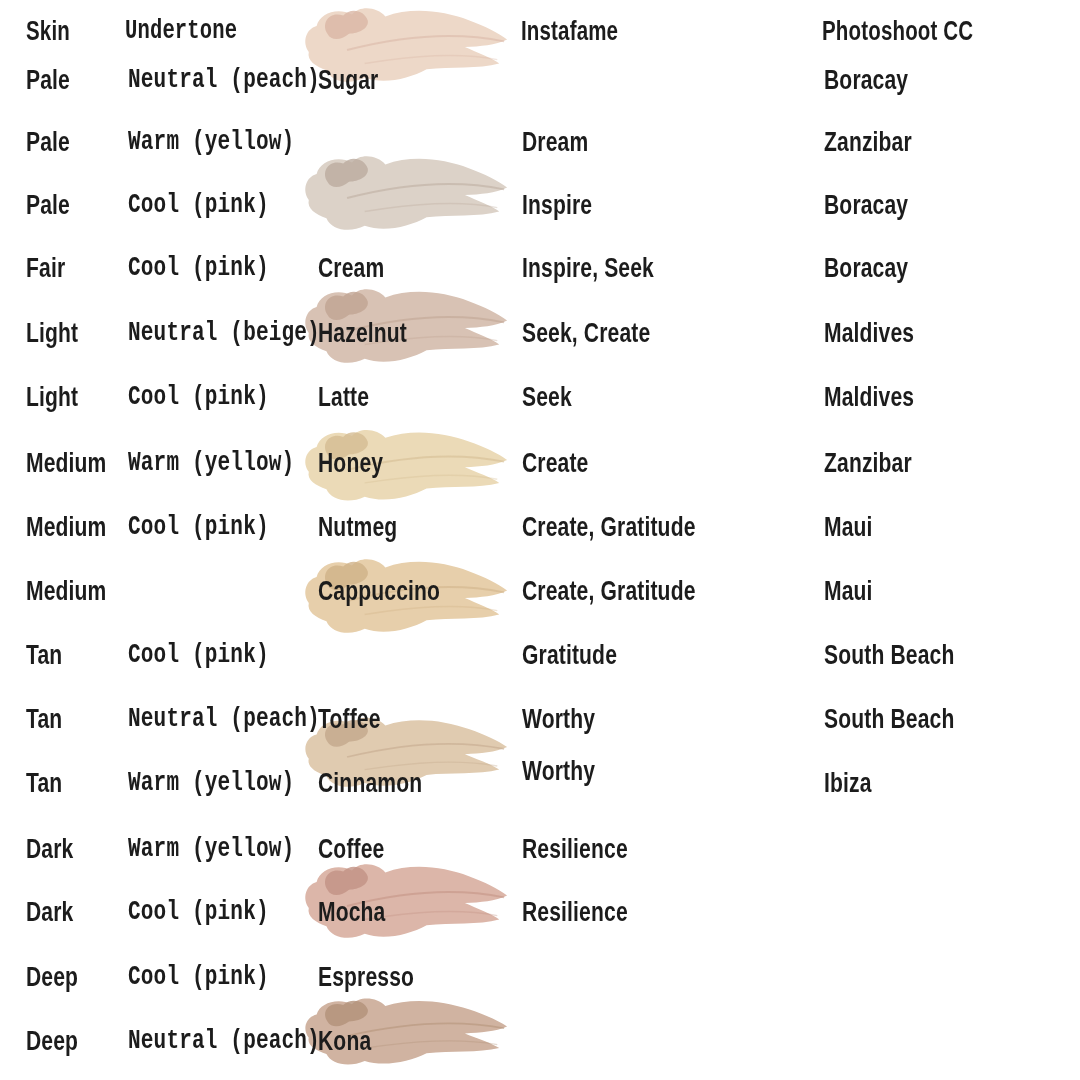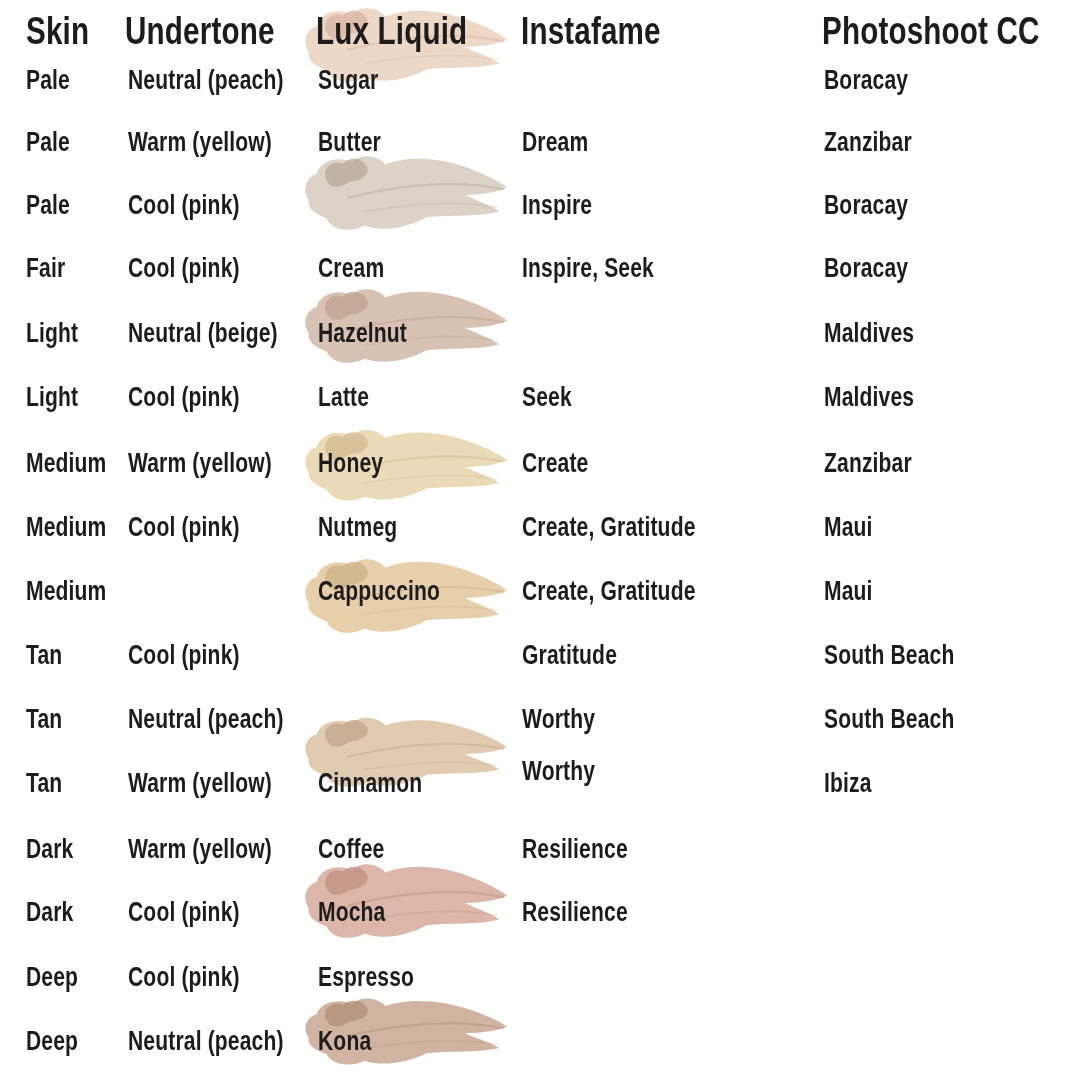--- a/index.html
+++ b/index.html
@@ -22,33 +22,33 @@
     transform: scaleX(0.78);
     transform-origin: 0 50%;
     white-space: nowrap;
     font-weight: 700;
     letter-spacing: 0.2px;
   }
   .hdr-row {
     position: absolute; top: 0; left: 0; right: 0; height: 62px;
     z-index: 2;
   }
-  .hdr-row .cell { font-size: 39px; }
+  .hdr-row .cell { font-size: 27px; }
   .hdr-row .cond { transform: scaleX(0.76); }
   .row {
     position: absolute; left: 0; right: 0; height: 64px;
     z-index: 2;
   }
   .cell {
     position: absolute; top: 0; height: 100%;
     display: flex; align-items: center;
     font-size: 27px;
   }
   .c-skin      { left: 26px;  }
-  .c-undertone { left: 128px; }
+  .c-undertone { left: 128px; font-family: Liberation Mono, monospace; }
   .c-lux       { left: 318px; }
   .c-insta     { left: 522px; }
   .c-photo     { left: 824px; }
   .hdr-row .c-undertone { left: 125px; }
   .hdr-row .c-lux       { left: 316px; }
   .hdr-row .c-insta     { left: 521px; text-align: center; }
   .hdr-row .c-photo     { left: 822px; }
   .nudge-up { transform: translateY(-12px); }
   .swatch {
     position: absolute;
@@ -120,23 +120,20 @@
       <use href="#smear-streak2" opacity="0.35" stroke="#b29179"></use>
   </svg>
 
   <div class="hdr-row">
     <div class="cell c-skin">
         <span class="cond">Skin</span>
       </div>
     <div class="cell c-undertone">
         <span class="cond">Undertone</span>
       </div>
-    <div class="cell c-lux">
-        <span class="cond">Lux Liquid</span>
-      </div>
     <div class="cell c-insta">
         <span class="cond">Instafame</span>
       </div>
     <div class="cell c-photo">
         <span class="cond">Photoshoot CC</span>
       </div>
   </div>
 
   <div class="row" style="top:48px">
     <div class="cell c-skin">
@@ -152,23 +149,20 @@
         <span class="cond">Boracay</span>
       </div>
   </div>
   <div class="row" style="top:110px">
     <div class="cell c-skin">
         <span class="cond">Pale</span>
       </div>
     <div class="cell c-undertone">
         <span class="cond">Warm (yellow)</span>
       </div>
-    <div class="cell c-lux">
-        <span class="cond">Butter</span>
-      </div>
     <div class="cell c-insta">
         <span class="cond">Dream</span>
       </div>
     <div class="cell c-photo">
         <span class="cond">Zanzibar</span>
       </div>
   </div>
   <div class="row" style="top:173px">
     <div class="cell c-skin">
         <span class="cond">Pale</span>
@@ -203,20 +197,23 @@
   <div class="row" style="top:301px">
     <div class="cell c-skin">
         <span class="cond">Light</span>
       </div>
     <div class="cell c-undertone">
         <span class="cond">Neutral (beige)</span>
       </div>
     <div class="cell c-lux">
         <span class="cond">Hazelnut</span>
       </div>
+    <div class="cell c-insta">
+        <span class="cond">Seek, Create</span>
+      </div>
     <div class="cell c-photo">
         <span class="cond">Maldives</span>
       </div>
   </div>
   <div class="row" style="top:365px">
     <div class="cell c-skin">
         <span class="cond">Light</span>
       </div>
     <div class="cell c-undertone">
         <span class="cond">Cool (pink)</span>
@@ -292,20 +289,23 @@
     <div class="cell c-photo">
         <span class="cond">South Beach</span>
       </div>
   </div>
   <div class="row" style="top:687px">
     <div class="cell c-skin">
         <span class="cond">Tan</span>
       </div>
     <div class="cell c-undertone">
         <span class="cond">Neutral (peach)</span>
+      </div>
+    <div class="cell c-lux">
+        <span class="cond">Toffee</span>
       </div>
     <div class="cell c-insta">
         <span class="cond">Worthy</span>
       </div>
     <div class="cell c-photo">
         <span class="cond">South Beach</span>
       </div>
   </div>
   <div class="row" style="top:751px">
     <div class="cell c-skin">

